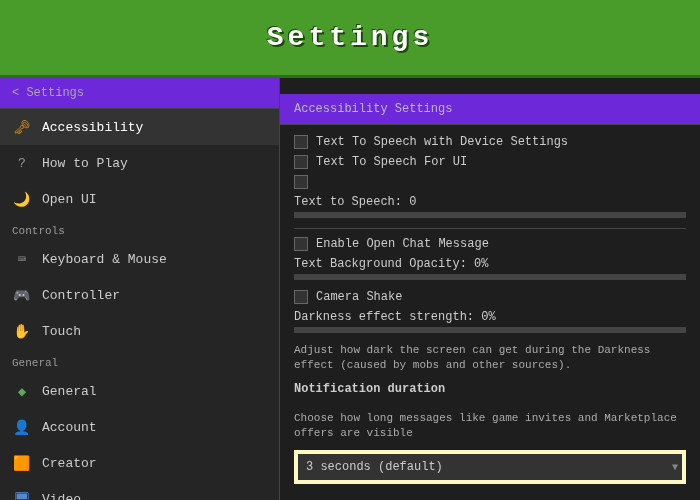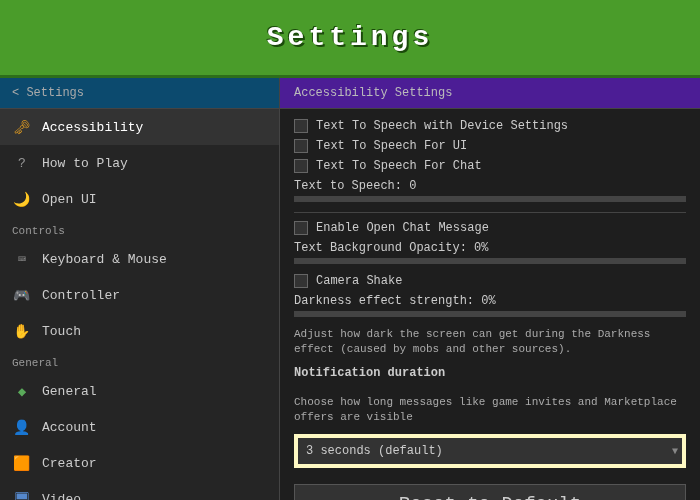--- a/index.html
+++ b/index.html
@@ -43,21 +43,21 @@
       border-right: 1px solid #444;
       overflow-y: auto;
       flex-shrink: 0;
     }
 
     .breadcrumb {
       padding: 8px 12px;
       color: #aaa;
       font-size: 12px;
       border-bottom: 1px solid #444;
-      background: #0c4a6e;
+      background: #6d28d9;
     }
 
     .sidebar-section-label {
       color: #999;
       font-size: 11px;
       padding: 8px 12px 4px 12px;
       text-transform: none;
     }
 
     .sidebar-item {
@@ -101,21 +101,22 @@
       background: #1e1e1e;
       overflow-y: auto;
       padding: 0;
     }
 
     .content-header {
       padding: 8px 14px;
       color: #bbb;
       font-size: 12px;
       border-bottom: 1px solid #444;
-      background: #4c1d95;
+      background: #6d28d9;
+      margin-top: 16px;
     }
 
     .content-body {
       padding: 10px 14px;
     }
 
     .setting-row {
       display: flex;
       align-items: flex-end;
       margin-bottom: 6px;
@@ -318,21 +319,20 @@
       <div class="setting-row">
         <div class="checkbox"></div>
         <span class="setting-label">Text To Speech with Device Settings</span>
       </div>
       <div class="setting-row">
         <div class="checkbox"></div>
         <span class="setting-label">Text To Speech For UI</span>
       </div>
       <div class="setting-row">
         <div class="checkbox"></div>
-        <span class="setting-label">Text To Speech For Chat</span>
       </div>
 
       <div class="slider-label">Text to Speech: 0</div>
       <div class="slider-track">
         <div class="slider-fill" style="width:0%;"></div>
       </div>
 
       <hr class="section-divider">
 
       

